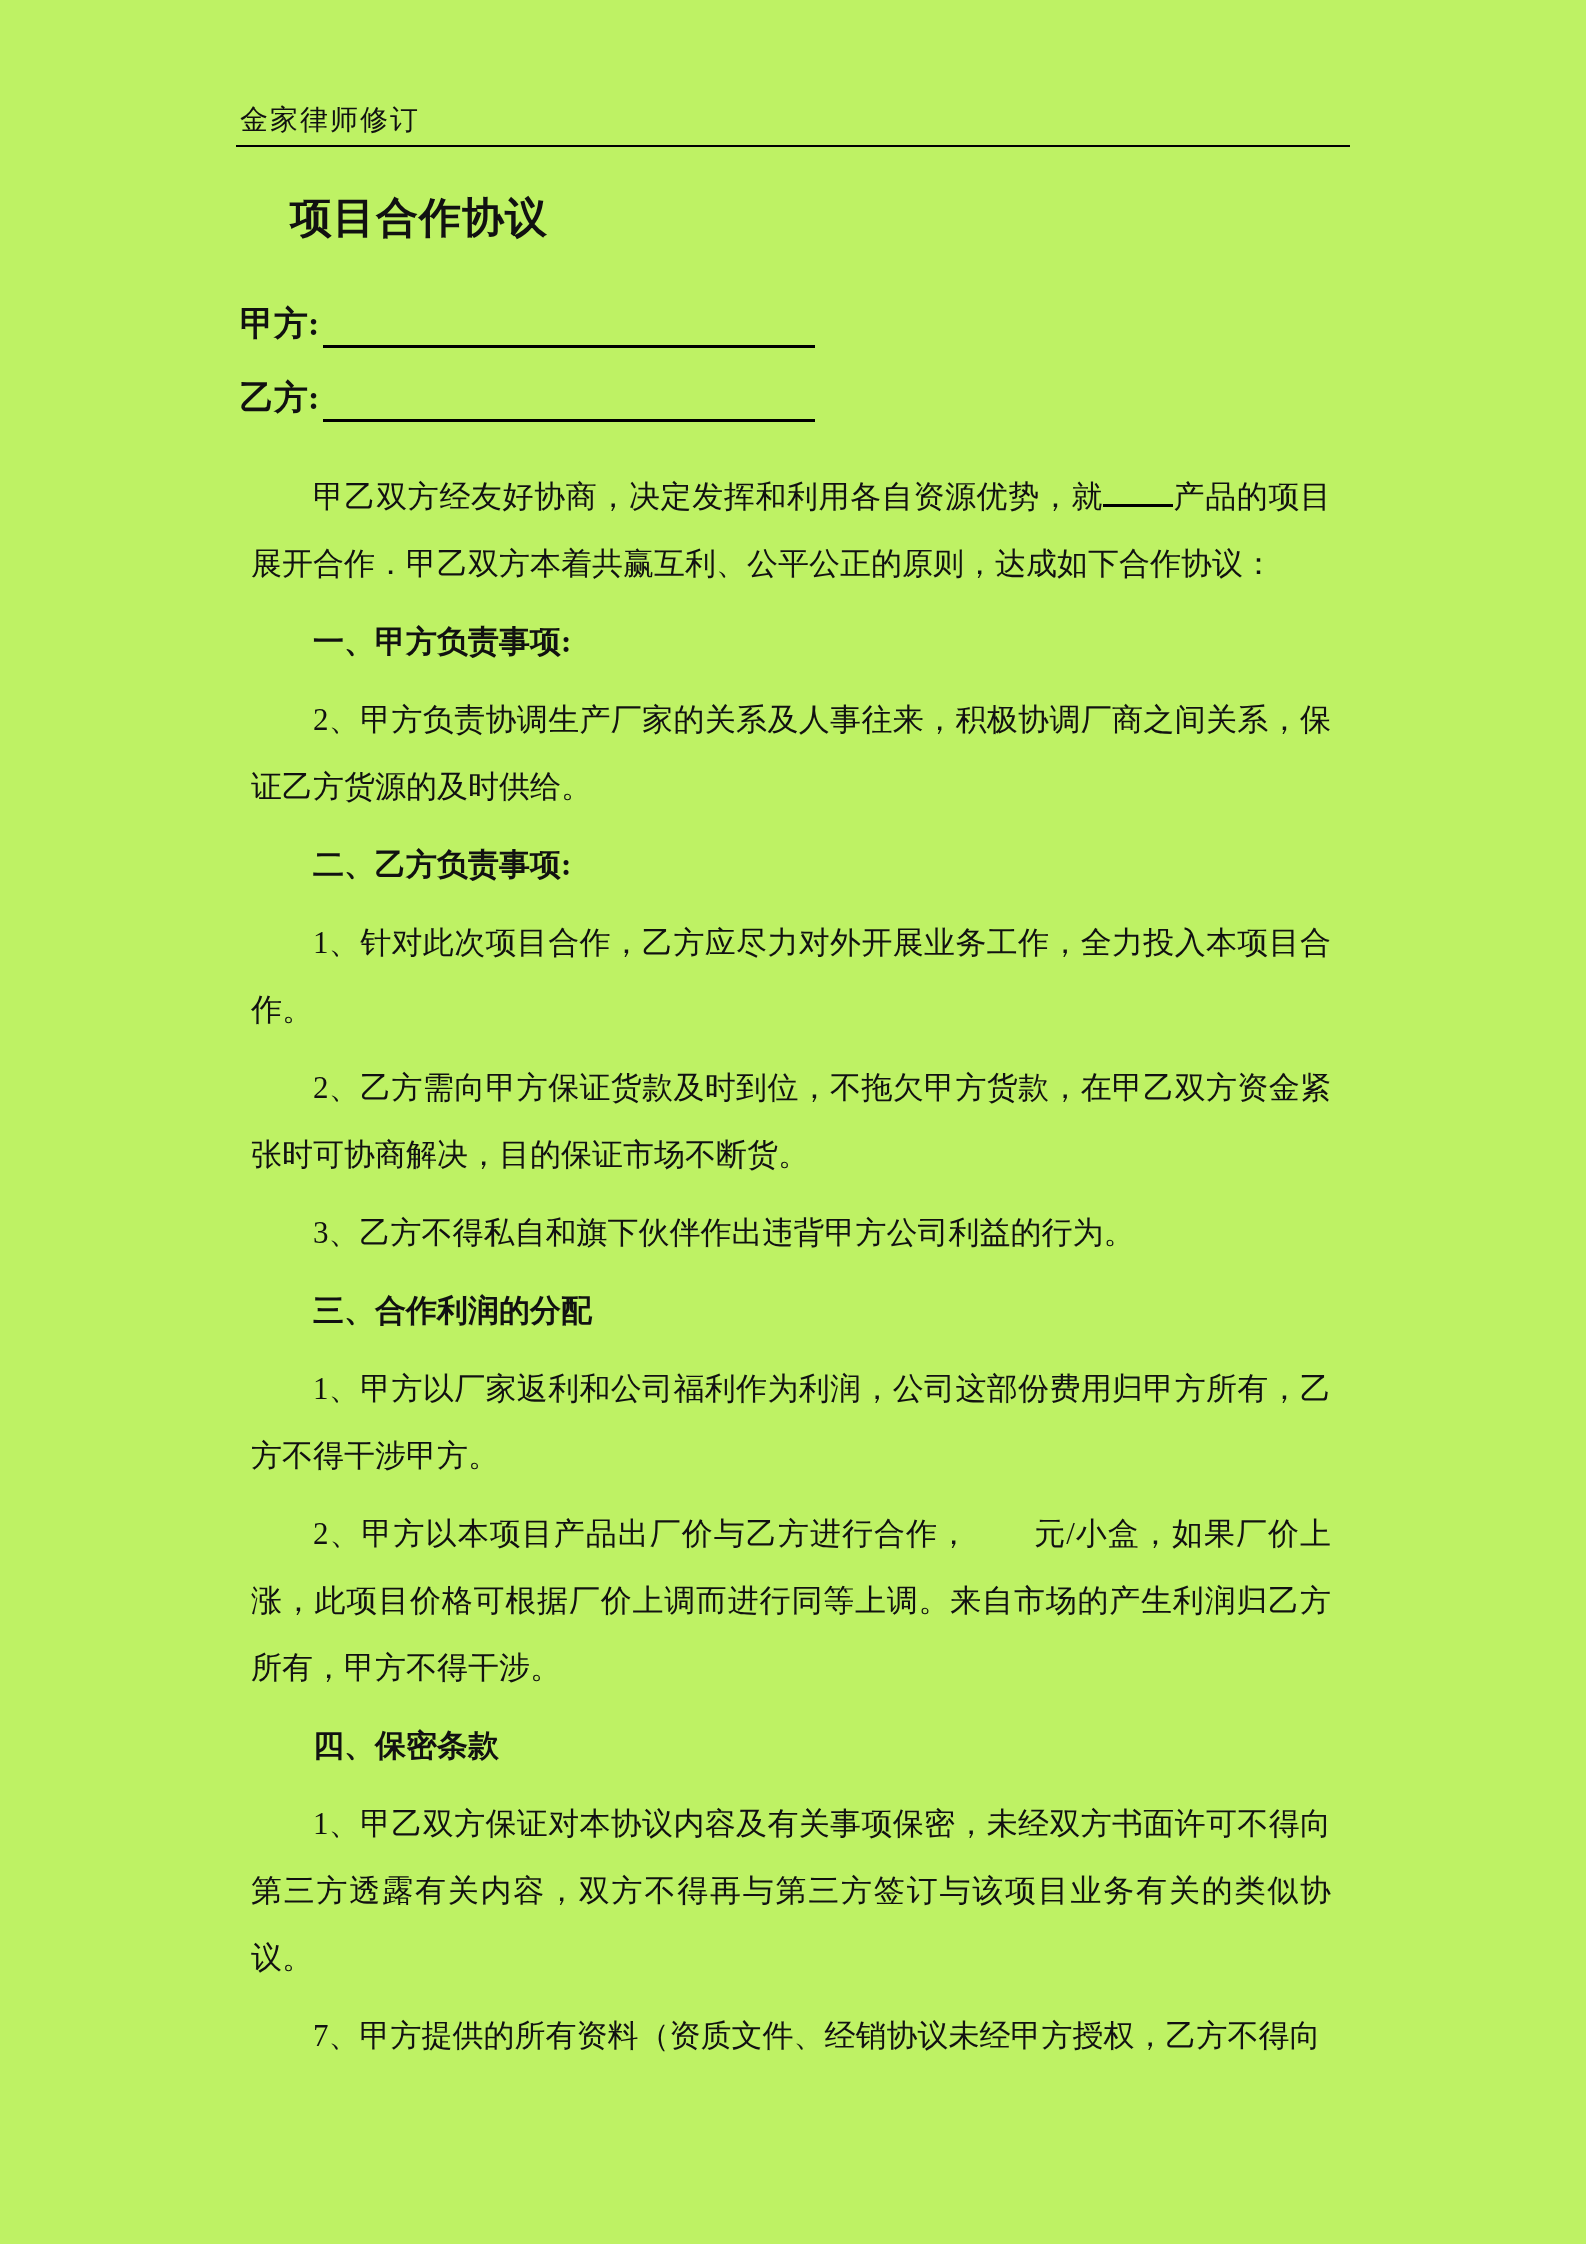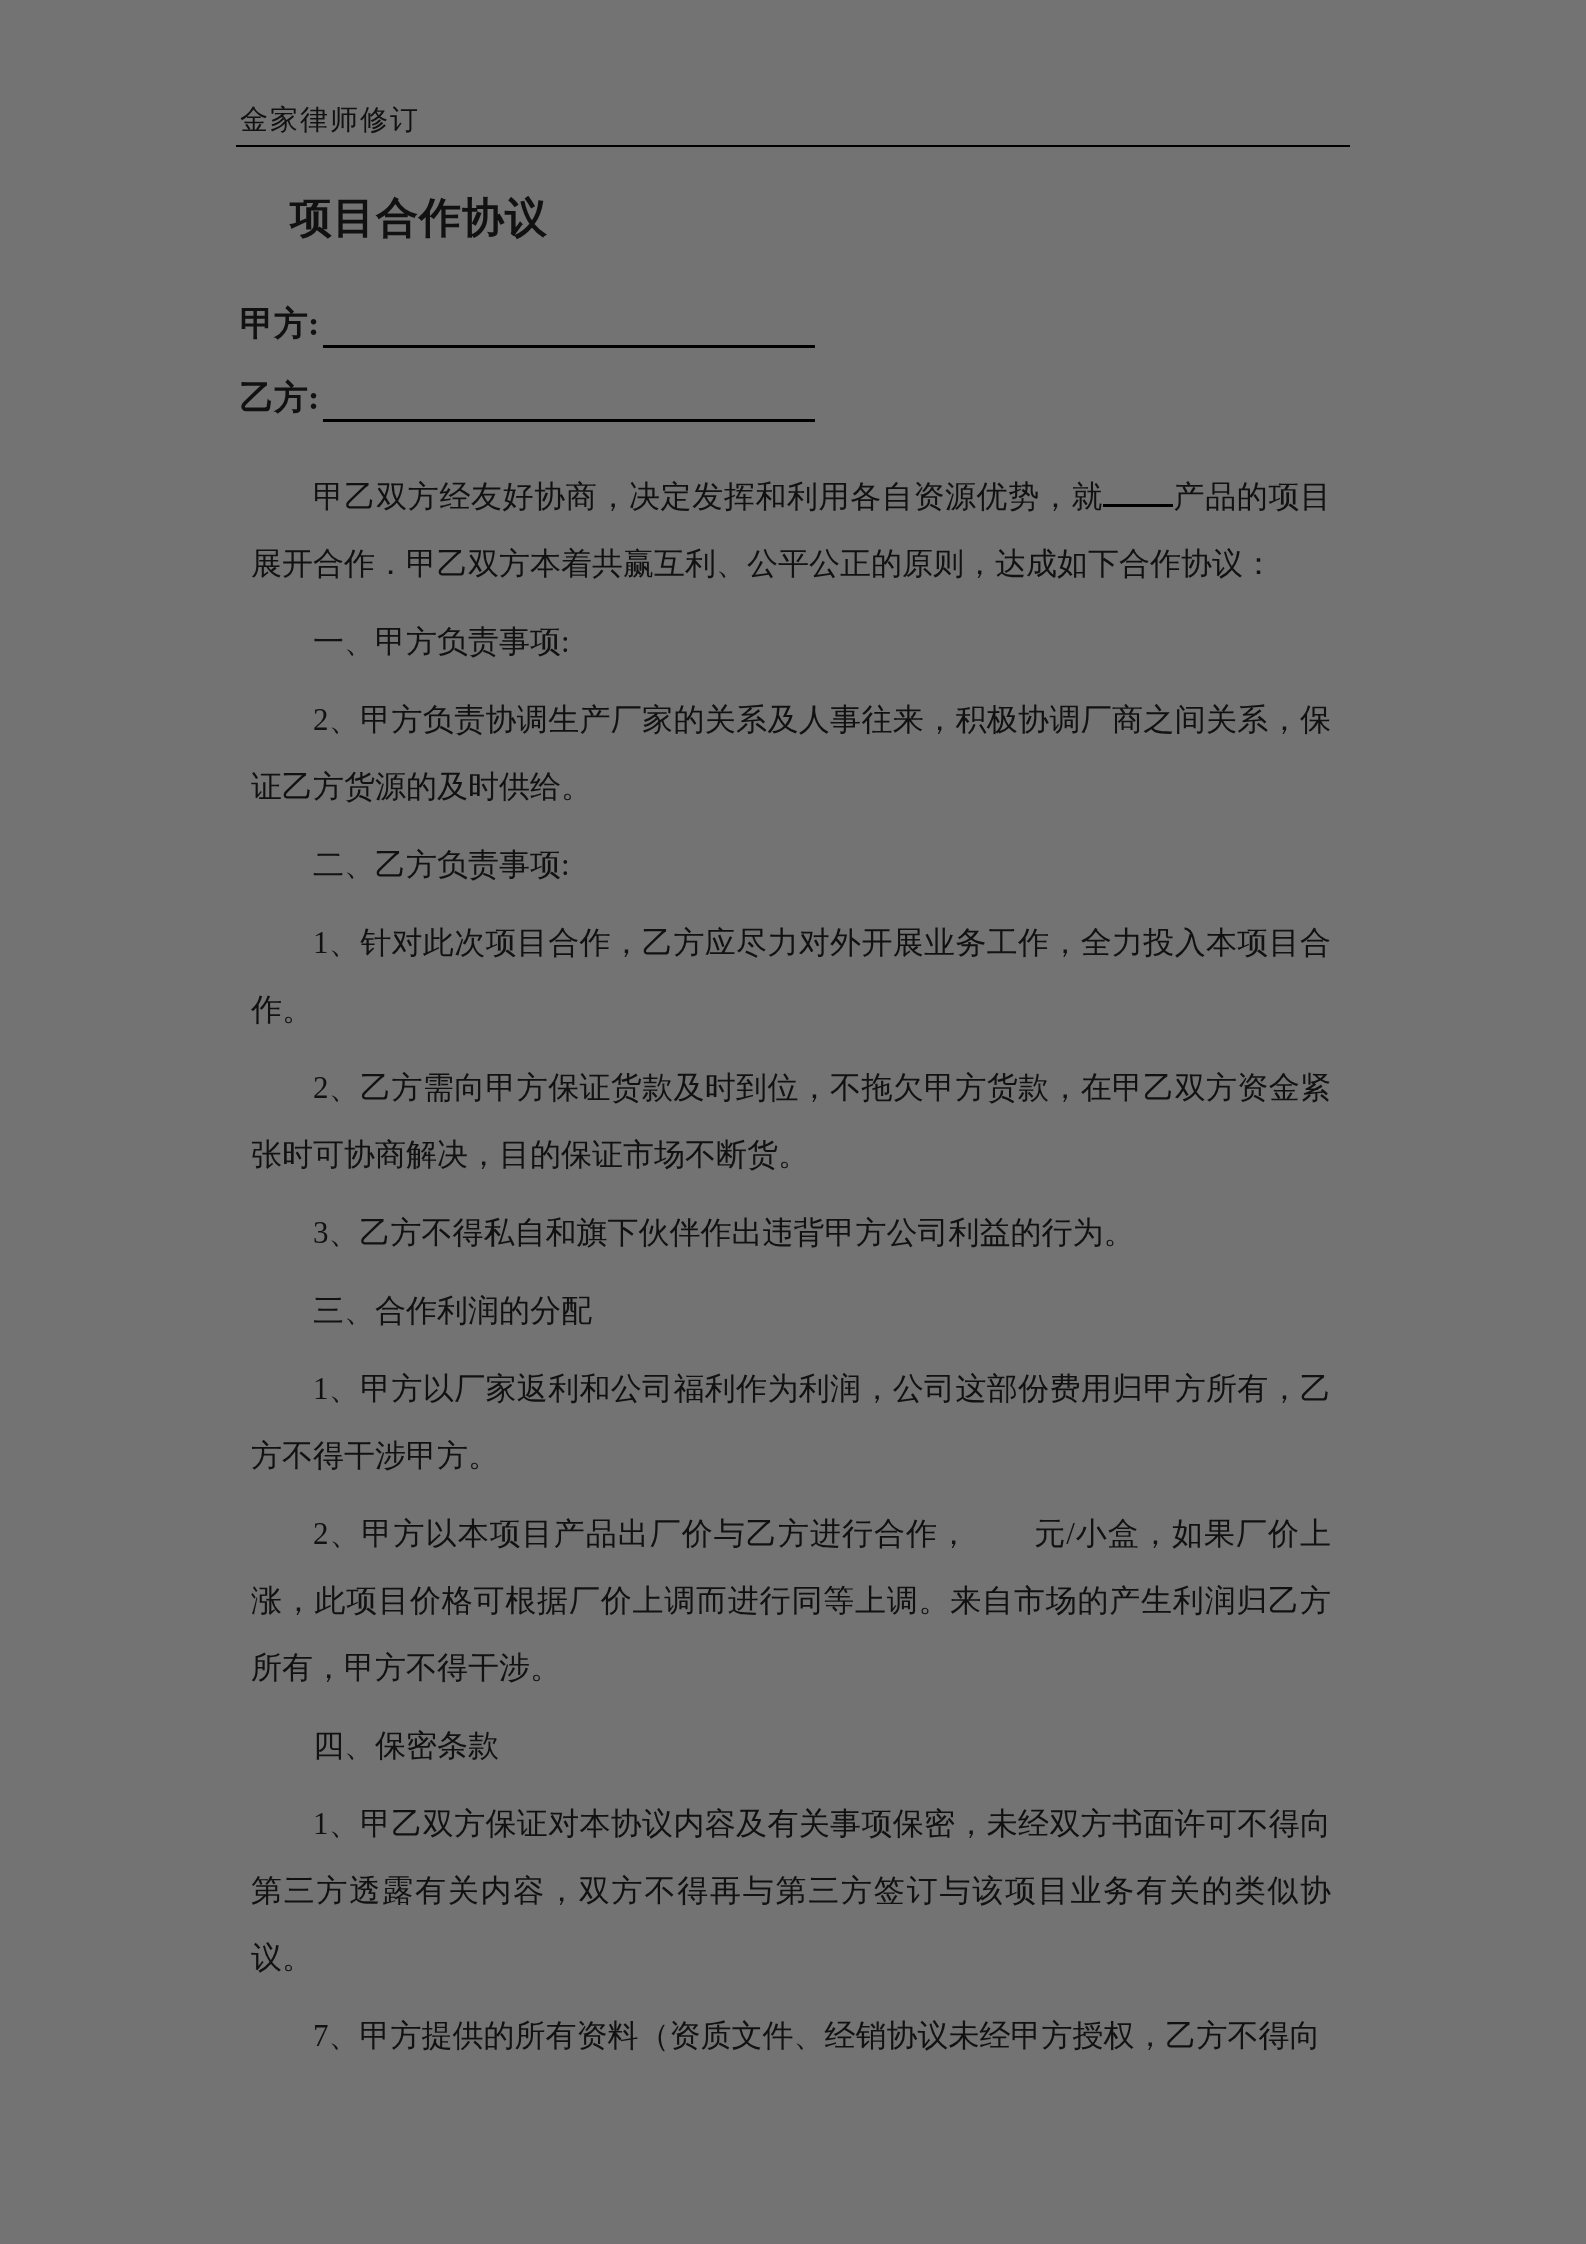--- a/index.html
+++ b/index.html
@@ -3,21 +3,21 @@
 <meta charset="utf-8">
 <style>
   html,body { margin:0; padding:0; }
   body {
     width:1586px; height:2244px;
     background:#ffffff;
     position:relative;
     font-family:"Liberation Serif","DejaVu Serif",serif;
     color:#111111;
   }
-  .page { position:absolute; left:0; top:0; width:1586px; height:2244px; background:#737373; }
+  .page { position:absolute; left:0; top:0; width:1586px; height:2244px; background:#bef264; }
 
   .page-header {
     position:absolute; left:240px; top:102px;
     font-size:28px; line-height:36px; letter-spacing:2px;
   }
   .header-rule {
     position:absolute; left:236px; top:145px;
     width:1114px; height:2px; background:#000;
   }
   .doc-title {
@@ -36,21 +36,21 @@
     display:inline-block; width:492px; height:42px;
     border-bottom:3px solid #000; vertical-align:bottom; margin-left:4px;
   }
 
   .body-flow {
     position:absolute; left:240px; top:452px; width:1102px;
     font-size:31px; line-height:67px;
     text-align:justify; text-align-last:left;
   }
   .body-flow p { margin:11px; text-indent:2em; }
-  .sec-heading { font-weight:normal; }
+  .sec-heading { font-weight:bold; }
   .blank {
     display:inline-block; width:70px; height:1.0em;
     border-bottom:3px solid #000; vertical-align:baseline;
   }
 </style>
 </head>
 <body>
 
 <div class="page">
 

